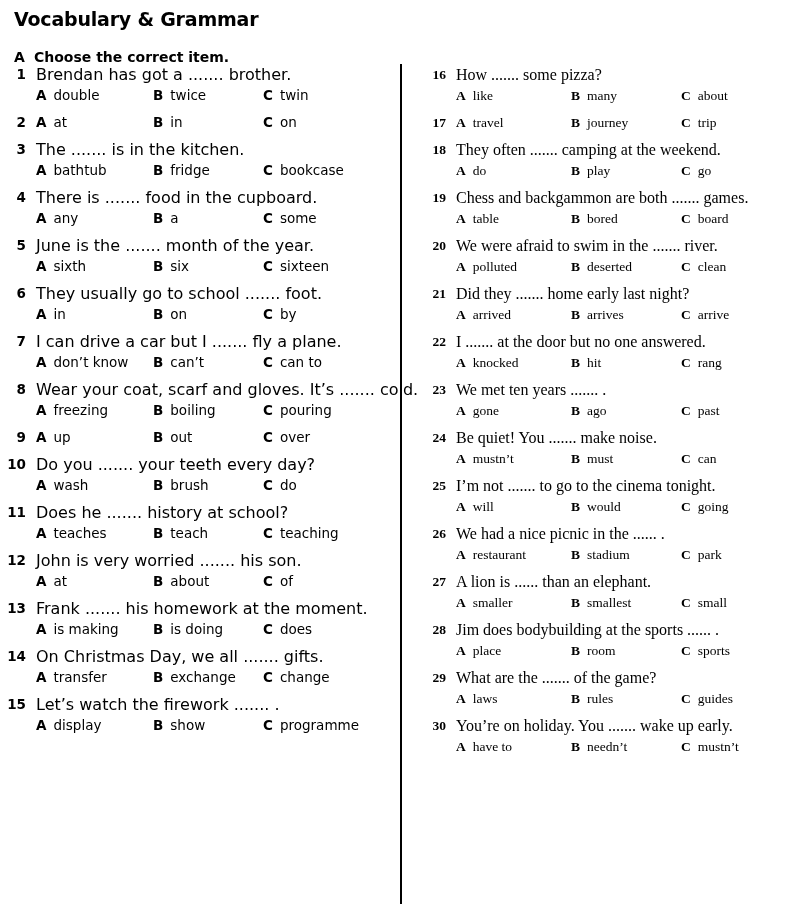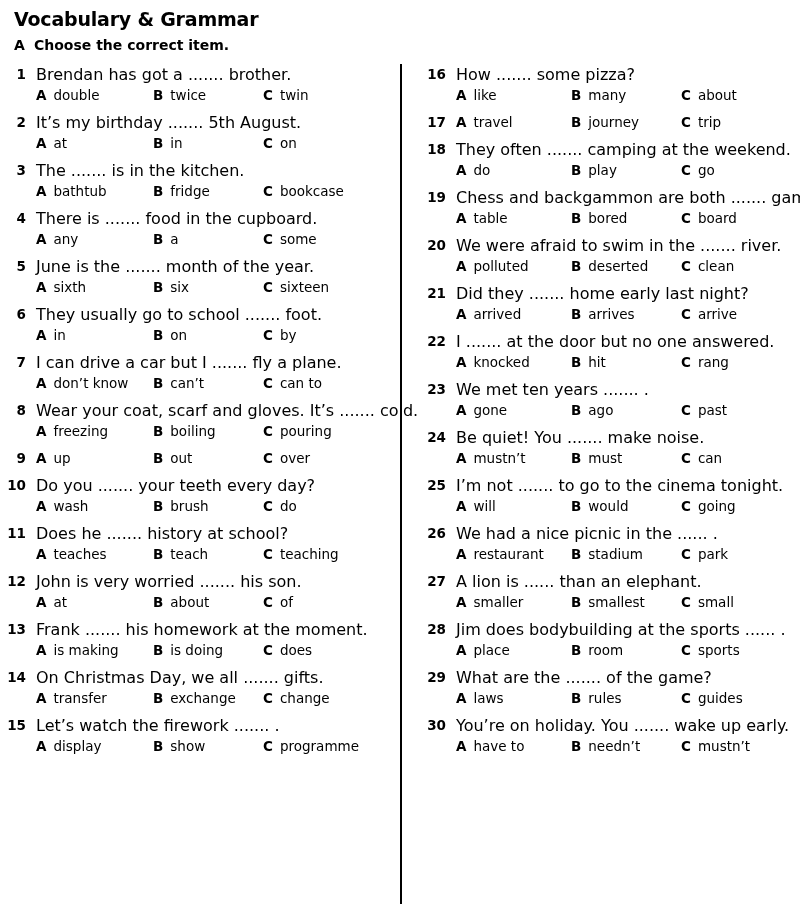--- a/index.html
+++ b/index.html
@@ -42,20 +42,21 @@
   }
   .section-letter {
     font-size: 14px;
     font-weight: bold;
     width: 20px;
     flex: 0 0 20px;
   }
   .section-instr {
     font-size: 14px;
     font-weight: bold;
+    margin-top: 12px;
   }
 
   
   .columns {
     position: absolute;
     top: 64px;
     left: 0;
     width: 800px;
     display: flex;
     align-items: flex-start;
@@ -63,20 +64,21 @@
 
   .col {
     width: 400px;
     flex: 0 0 400px;
     position: relative;
   }
 
   .col-right {
     border-left: 2px solid #000000;
     padding-left: 0;
+    font-family: Liberation Serif, serif;
   }
 
   
   .q {
     display: flex;
     align-items: flex-start;
     margin-bottom: 6px;
   }
   .q-num {
     flex: 0 0 30px;
@@ -154,21 +156,20 @@
               <div class="opt opt-c">
                 <span class="opt-letter">C</span>
                 <span class="opt-word">twin</span>
               </div>
             </div>
           </div>
         </div>
         <div class="q">
           <div class="q-num">2</div>
           <div class="q-body">
-            <div class="q-text">It’s my birthday ....... 5th August.</div>
             <div class="q-opts">
               <div class="opt opt-a">
                 <span class="opt-letter">A</span>
                 <span class="opt-word">at</span>
               </div>
               <div class="opt opt-b">
                 <span class="opt-letter">B</span>
                 <span class="opt-word">in</span>
               </div>
               <div class="opt opt-c">

